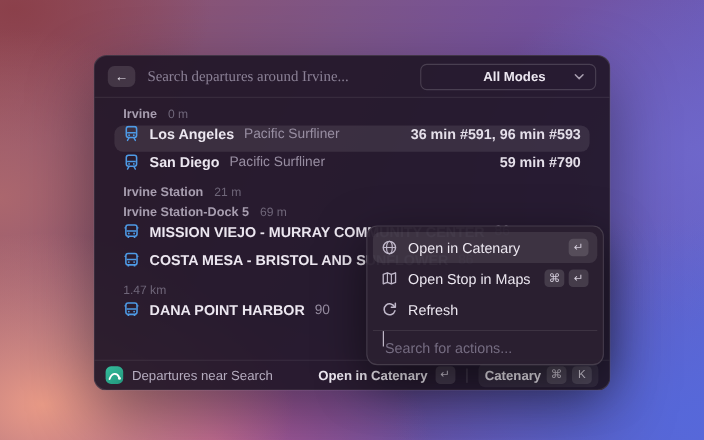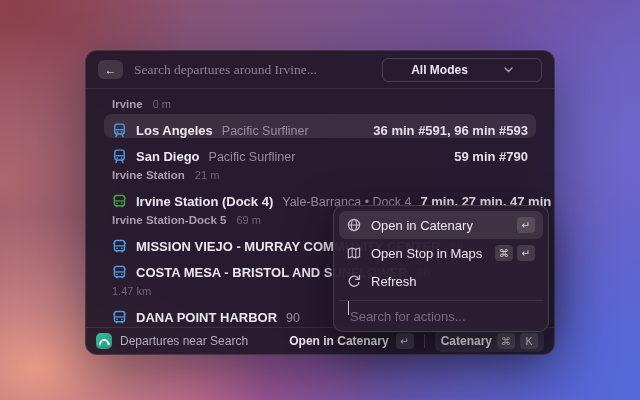--- a/index.html
+++ b/index.html
@@ -29,32 +29,32 @@
 
   
   .topbar { height:38px; flex:0 0 38px; display:flex; align-items:center; padding:0 12px;
             border-bottom:1px solid rgba(255,255,255,.07); }
   .back-btn { width:25px; height:19px; border-radius:6px; background:rgba(255,255,255,.12);
               display:flex; align-items:center; justify-content:center; color:#e9e4ee; font-size:12px;
               margin-right:11px; flex:0 0 auto; }
   .search-input { flex:1; background:transparent; border:none; outline:none; color:#84cc16;
                   font-size:13.5px; font-family:Liberation Serif, serif; }
   .search-input::placeholder { color:#8b8196; }
-  .mode-dd { flex:0 0 auto; display:flex; align-items:center; gap:36px; height:24px;
+  .mode-dd { flex:0 0 auto; display:flex; align-items:center; gap:26px; height:24px;
              padding:0 10px; border:1px solid rgba(255,255,255,.16); border-radius:6px;
-             min-width:160px; justify-content:center; }
+             min-width:160px; justify-content:flex-end; }
   .mode-dd .lbl { font-size:12px; font-weight:700; color:#ece7f0; }
   .mode-dd svg { stroke:#a79dae; }
 
   
   .list { flex:1; padding:4px 18px 0; overflow:hidden; }
   .sec-hdr { display:flex; align-items:baseline; gap:10px; margin:4px 8px 3px; line-height:14px; }
   .sec-title { font-size:11.5px; font-weight:700; color:#a89eb0; }
   .sec-dist  { font-size:11px; color:#6f6679; }
-  .row { height:24px; display:flex; align-items:flex-end; gap:9px; padding:0 8px;
+  .row { height:24px; display:flex; align-items:flex-start; gap:9px; padding:0 8px;
          border-radius:8px; margin-bottom:2px; }
   .row.selected { background:rgba(255,255,255,.09); }
   .ricon { width:15px; height:15px; flex:0 0 auto; display:flex; }
   .ricon svg { width:15px; height:15px; }
   .ic-blue  { color:#4e9be6; }
   .ic-green { color:#43a24b; }
   .rtitle { font-size:13px; font-weight:600; color:#ece7f0; white-space:nowrap; }
   .rsub   { font-size:12.5px; color:#978da1; white-space:nowrap; }
   .racc   { margin-left:auto; font-size:13px; font-weight:600; color:#e4dfe9; white-space:nowrap; }
 
@@ -174,30 +174,20 @@
         </span>
       <span class="rtitle">San Diego</span>
       <span class="rsub">Pacific Surfliner</span>
       <span class="racc">59 min #790</span>
     </div>
 
     <div class="sec-hdr">
       <span class="sec-title">Irvine Station</span>
       <span class="sec-dist">21 m</span>
     </div>
-    <div class="row">
-      <span class="ricon ic-green">
-          <svg viewBox="0 0 16 16">
-            <use href="#i-bus"></use>
-          </svg>
-        </span>
-      <span class="rtitle">Irvine Station (Dock 4)</span>
-      <span class="rsub">Yale-Barranca • Dock 4</span>
-      <span class="racc">7 min, 27 min, 47 min</span>
-    </div>
 
     <div class="sec-hdr">
       <span class="sec-title">Irvine Station-Dock 5</span>
       <span class="sec-dist">69 m</span>
     </div>
     <div class="row">
       <span class="ricon ic-blue">
           <svg viewBox="0 0 16 16">
             <use href="#i-bus"></use>
           </svg>

